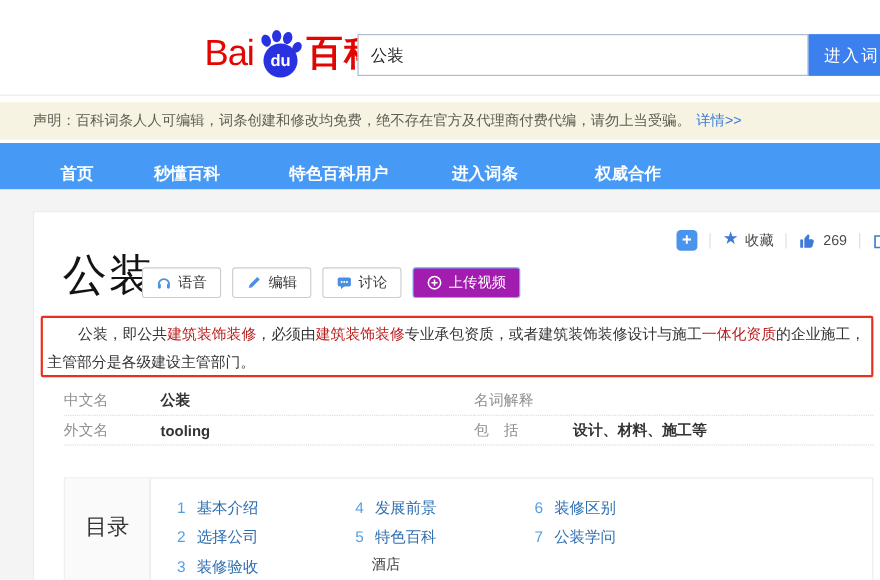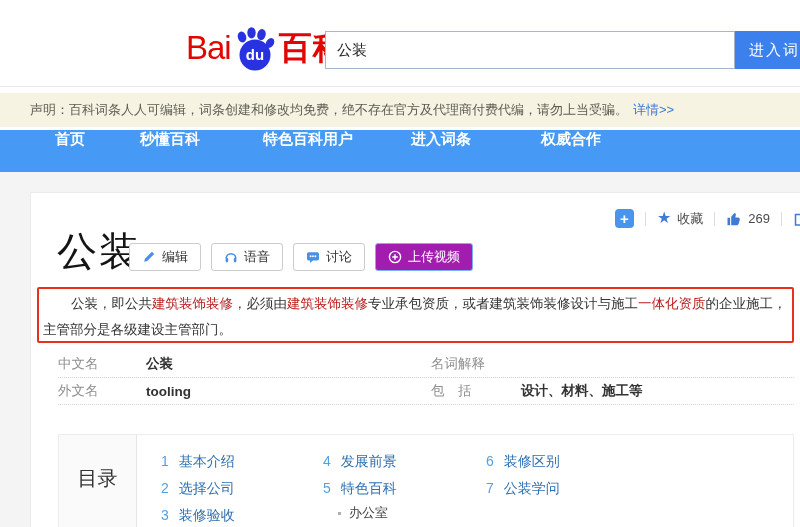--- a/index.html
+++ b/index.html
@@ -20,21 +20,21 @@
     background:#3c80ee; border:none; color:#fff; font-size:15px; cursor:pointer;
     font-family:inherit; letter-spacing:2px; text-align:left; padding-left:14px; }
 
   
   .notice { position:absolute; top:93px; left:0; width:800px; height:34px; background:#f7f3e2;
     display:flex; align-items:center; padding-left:30px; font-size:13px; color:#5d5d53; }
   .notice-link { color:#3a7ad9; margin-left:5px; cursor:pointer; text-decoration:none; }
 
   
   .nav { position:absolute; top:130px; left:0; width:800px; height:60px; background:#469af5;
-    border-bottom:3px solid #3d89de; display:flex; align-items:flex-start; padding-left:55px; }
+    border-bottom:3px solid #3d89de; display:flex; align-items:center; padding-left:55px; }
   .nav-item { color:#fff; font-size:15px; font-weight:bold; cursor:pointer; white-space:nowrap; }
   .nav-item:nth-child(1){ margin-right:55px; }
   .nav-item:nth-child(2){ margin-right:63px; }
   .nav-item:nth-child(3){ }
   .nav-item:nth-child(4){ margin-right:58px; }
   .nav-item:nth-child(5){ margin-right:70px; }
 
   
   .main { position:absolute; top:172px; left:0; width:800px; height:355px; background:#f4f4f4; }
   .card { position:absolute; left:30px; top:20px; width:790px; height:345px; background:#fff;
@@ -148,31 +148,31 @@
           <path fill="none" stroke="#3e7ad6" stroke-width="1.5" d="M9.5 2H14v4.5M14 2L8 8"></path>
         </svg>
 
       </div>
     </div>
 
     <h1 class="entry-title">公装</h1>
     <div class="title-buttons">
       <button class="tbtn">
         <svg width="14" height="14" viewBox="0 0 14 14">
-          <path d="M2.2 11.8l.7-3 7-7 2.3 2.3-7 7-3 .7z" fill="#4a90e2"></path>
-        </svg>
-        <span>编辑</span>
-      </button>
-      <button class="tbtn">
-        <svg width="14" height="14" viewBox="0 0 14 14">
           <path d="M2.2 8.5a4.8 4.8 0 0 1 9.6 0" fill="none" stroke="#4a90e2" stroke-width="1.6"></path>
           <rect x="1.6" y="7.8" width="2.6" height="4.6" rx="1.3" fill="#4a90e2"></rect>
           <rect x="9.8" y="7.8" width="2.6" height="4.6" rx="1.3" fill="#4a90e2"></rect>
         </svg>
         <span>语音</span>
+      </button>
+      <button class="tbtn">
+        <svg width="14" height="14" viewBox="0 0 14 14">
+          <path d="M2.2 11.8l.7-3 7-7 2.3 2.3-7 7-3 .7z" fill="#4a90e2"></path>
+        </svg>
+        <span>编辑</span>
       </button>
       <button class="tbtn">
         <svg width="14" height="14" viewBox="0 0 14 14">
           <rect x="1" y="2.2" width="12" height="8.2" rx="1.6" fill="#4a90e2"></rect>
           <path d="M4 10v3l3.4-3z" fill="#4a90e2"></path>
           <circle cx="4.6" cy="6.3" r=".95" fill="#fff"></circle>
           <circle cx="7" cy="6.3" r=".95" fill="#fff"></circle>
           <circle cx="9.4" cy="6.3" r=".95" fill="#fff"></circle>
         </svg>
         <span>讨论</span>
@@ -227,24 +227,20 @@
         <div class="toc-col2">
           <div class="toc-item">
             <span class="toc-num">4</span>
             <span class="toc-link">发展前景</span>
           </div>
           <div class="toc-item">
             <span class="toc-num">5</span>
             <span class="toc-link">特色百科</span>
           </div>
           <div class="toc-sub">
-            <span class="bullet"></span>
-            <span>办公室</span>
-          </div>
-          <div class="toc-sub">
 
             <span>酒店</span>
           </div>
         </div>
         <div class="toc-col3">
           <div class="toc-item">
             <span class="toc-num">6</span>
             <span class="toc-link">装修区别</span>
           </div>
           <div class="toc-item">

